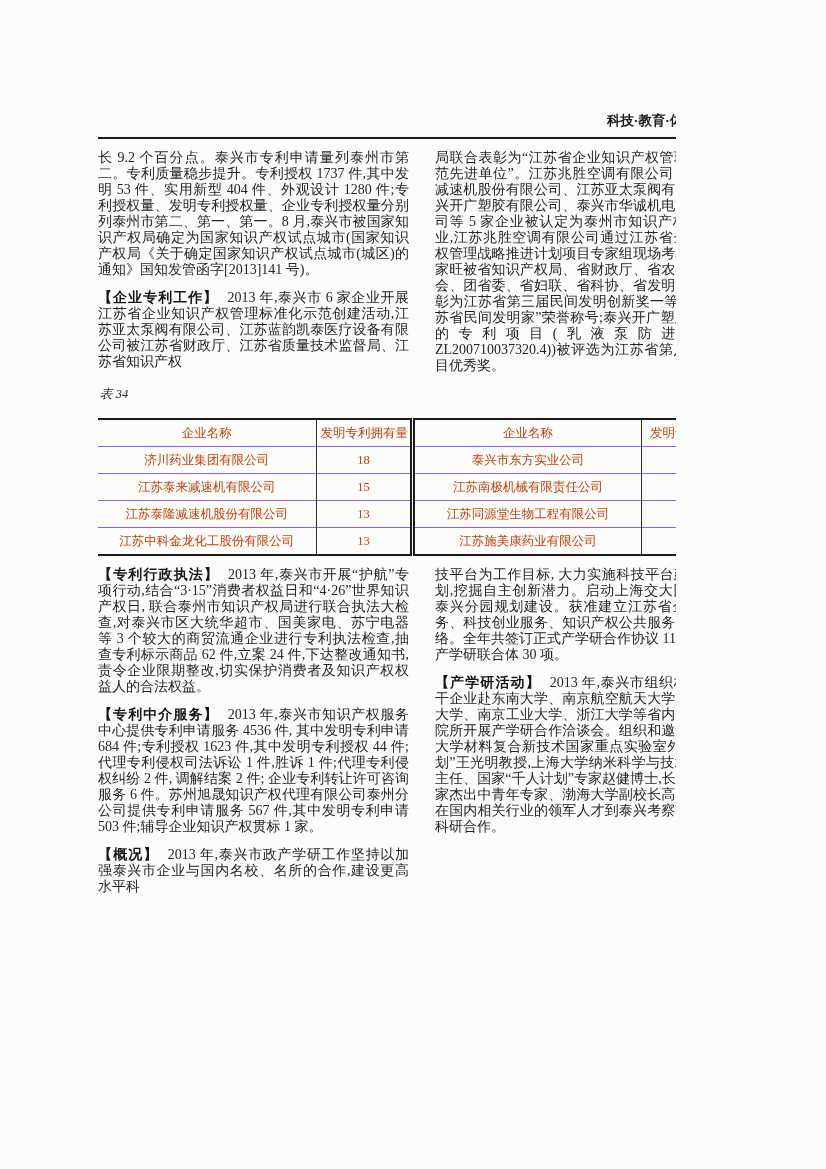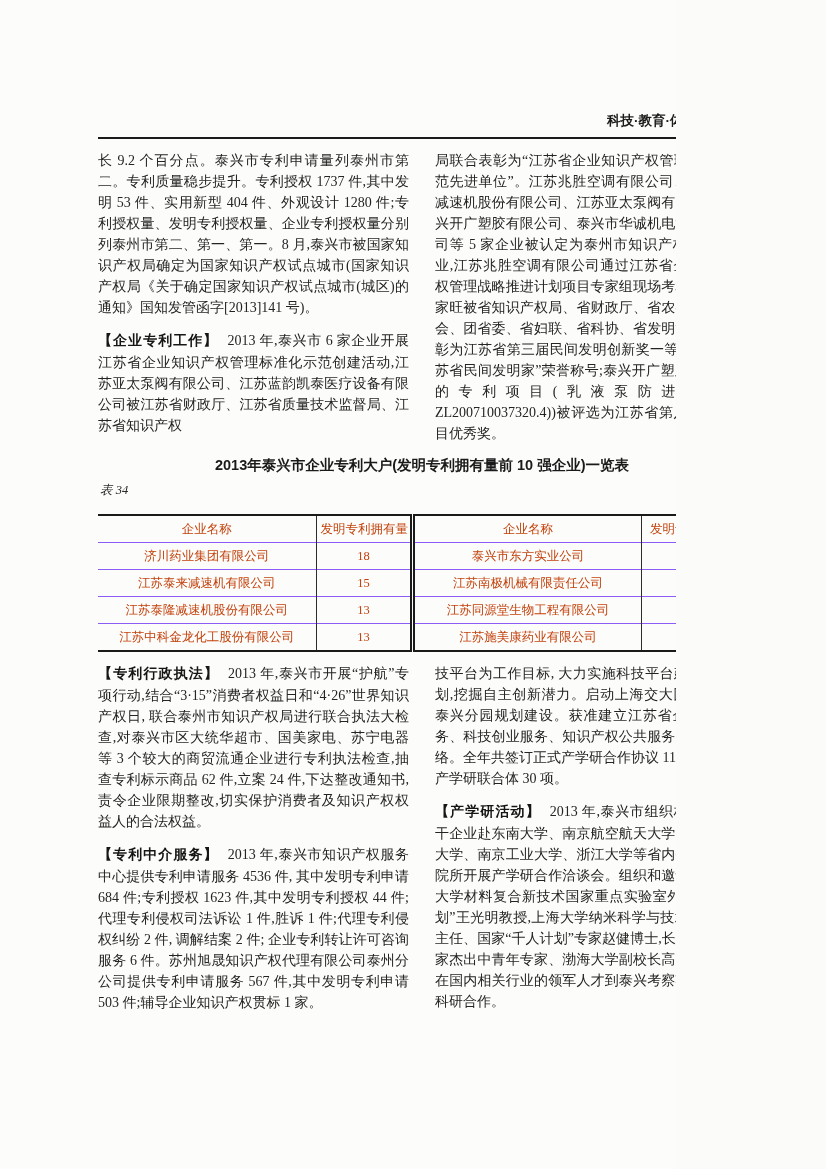--- a/index.html
+++ b/index.html
@@ -17,21 +17,21 @@
     font-family:"Liberation Sans","DejaVu Sans",sans-serif;
     font-weight:bold; font-size:13.5px; color:#1c1c1c;
     padding-bottom:7px;
   }
   .header-rule { height:2px; background:#1a1a1a; }
 
   
   .cols { display:flex; gap:26px; margin-top:11px; }
   .col { width:311px; }
   .body-p {
-    margin:0; font-size:14px; line-height:21px;
+    margin:0; font-size:14px; line-height:16px;
     text-align:justify; color:#242424;
   }
   .body-p + .body-p { margin-top:12px; }
   .entry-label {
     font-family:Liberation Mono, monospace;
     font-weight:bold; color:#161616; padding-right:9px; letter-spacing:0.5px;
   }
 
   
   .table-block { margin-top:12px; }
@@ -87,21 +87,20 @@
         <p class="body-p">
           <span class="entry-label">【企业专利工作】</span><span>2013 年,泰兴市 6 家企业开展江苏省企业知识产权管理标准化示范创建活动,江苏亚太泵阀有限公司、江苏蓝韵凯泰医疗设备有限公司被江苏省财政厅、江苏省质量技术监督局、江苏省知识产权</span>
         </p>
       </div>
       <div class="col">
         <p class="body-p">局联合表彰为“江苏省企业知识产权管理标准化示范先进单位”。江苏兆胜空调有限公司、江苏泰隆减速机股份有限公司、江苏亚太泵阀有限公司、泰兴开广塑胶有限公司、泰兴市华诚机电制造有限公司等 5 家企业被认定为泰州市知识产权密集型企业,江苏兆胜空调有限公司通过江苏省企业知识产权管理战略推进计划项目专家组现场考核验收。尹家旺被省知识产权局、省财政厅、省农委、省总工会、团省委、省妇联、省科协、省发明协会联合表彰为江苏省第三届民间发明创新奖一等奖,授予“江苏省民间发明家”荣誉称号;泰兴开广塑胶有限公司的专利项目(乳液泵防进水机构 ZL200710037320.4))被评选为江苏省第八届专利项目优秀奖。</p>
       </div>
     </div>
 
     <div class="table-block">
-      <div class="table-title">2013年泰兴市企业专利大户(发明专利拥有量前 10 强企业)一览表</div>
       <div class="table-caption-row">
         <span>表 34</span>
         <span>单位:件</span>
       </div>
       <table class="patent-table">
         <colgroup>
           <col class="name-l">
             <col class="val-l">
             <col class="name-r">
             <col class="val-r">
@@ -142,20 +141,23 @@
     </div>
 
     <div class="cols">
       <div class="col">
         <p class="body-p">
           <span class="entry-label">【专利行政执法】</span><span>2013 年,泰兴市开展“护航”专项行动,结合“3·15”消费者权益日和“4·26”世界知识产权日, 联合泰州市知识产权局进行联合执法大检查,对泰兴市区大统华超市、国美家电、苏宁电器等 3 个较大的商贸流通企业进行专利执法检查,抽查专利标示商品 62 件,立案 24 件,下达整改通知书,责令企业限期整改,切实保护消费者及知识产权权益人的合法权益。</span>
         </p>
         <p class="body-p">
           <span class="entry-label">【专利中介服务】</span><span>2013 年,泰兴市知识产权服务中心提供专利申请服务 4536 件, 其中发明专利申请 684 件;专利授权 1623 件,其中发明专利授权 44 件;代理专利侵权司法诉讼 1 件,胜诉 1 件;代理专利侵权纠纷 2 件, 调解结案 2 件; 企业专利转让许可咨询服务 6 件。苏州旭晟知识产权代理有限公司泰州分公司提供专利申请服务 567 件,其中发明专利申请 503 件;辅导企业知识产权贯标 1 家。</span>
         </p>
+        <p class="body-p">
+          <span class="entry-label">【概况】</span><span>2013 年,泰兴市政产学研工作坚持以加强泰兴市企业与国内名校、名所的合作,建设更高水平科</span>
+        </p>
       </div>
       <div class="col">
         <p class="body-p">技平台为工作目标, 大力实施科技平台建设提升计划,挖掘自主创新潜力。启动上海交大国家科技园泰兴分园规划建设。获准建立江苏省企业知识服务、科技创业服务、知识产权公共服务三大平台网络。全年共签订正式产学研合作协议 110 项,共建成产学研联合体 30 项。</p>
         <p class="body-p">
           <span class="entry-label">【产学研活动】</span><span>2013 年,泰兴市组织相关重点骨干企业赴东南大学、南京航空航天大学、南京理工大学、南京工业大学、浙江大学等省内外著名高校院所开展产学研合作洽谈会。组织和邀请武汉理工大学材料复合新技术国家重点实验室外专“千人计划”王光明教授,上海大学纳米科学与技术研究中心主任、国家“千人计划”专家赵健博士,长江学者、国家杰出中青年专家、渤海大学副校长高会军等一些在国内相关行业的领军人才到泰兴考察项目和进行科研合作。</span>
         </p>
       </div>
     </div>
 
   </div>

